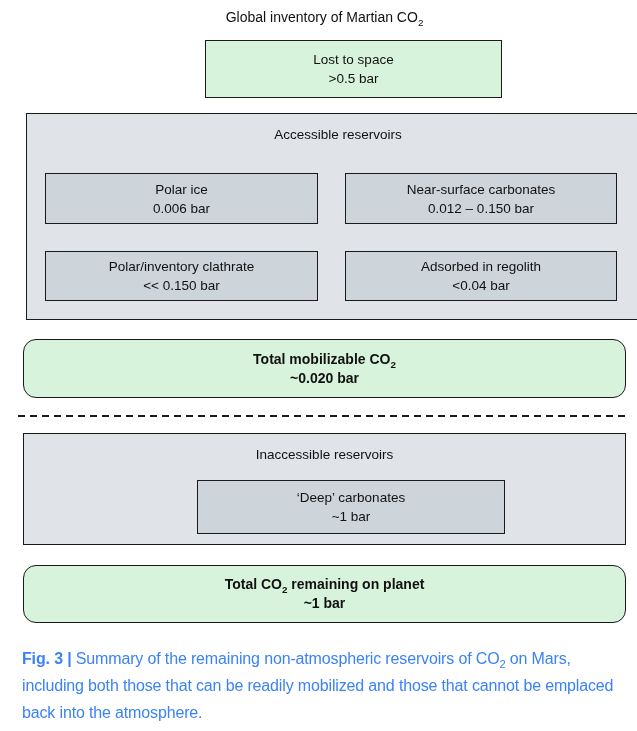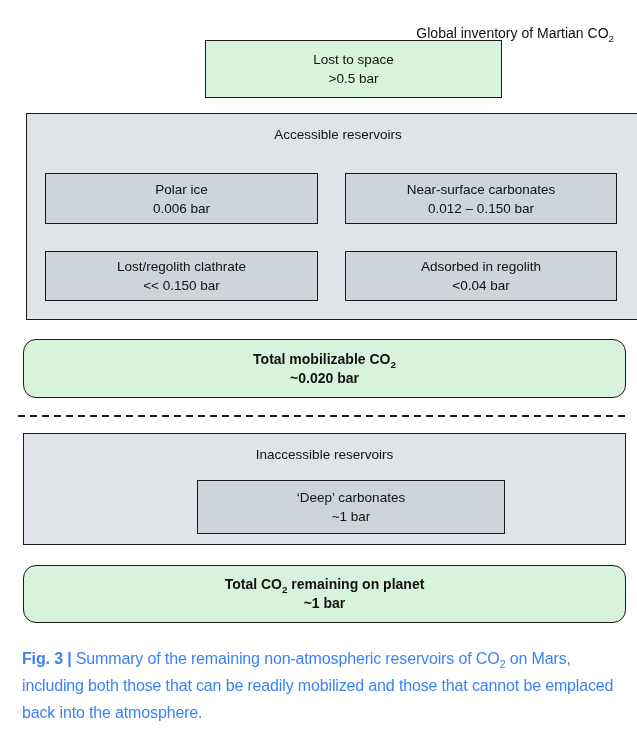--- a/index.html
+++ b/index.html
@@ -12,25 +12,24 @@
     position: relative;
     width: 637px;
     height: 731px;
     background: #ffffff;
     overflow: hidden;
   }
   sub { font-size: 0.7em; line-height: 0; }
 
   .fig-title {
     position: absolute;
-    left: 11px; top: 8px; width: 603px;
-    text-align: right;
+    left: 23px; top: 8px; width: 603px;
+    text-align: center;
     font-size: 14px;
     line-height: 18px;
-    margin-top: 16px;
   }
 
   .box {
     position: absolute;
     box-sizing: border-box;
     border: 1px solid var(--border, #1a1a1a);
     display: flex;
     flex-direction: column;
     align-items: center;
     justify-content: center;
@@ -103,21 +102,21 @@
       <div>Polar ice</div>
       <div>0.006 bar</div>
     </div>
 
     <div class="box item item-carbonates">
       <div>Near-surface carbonates</div>
       <div>0.012 – 0.150 bar</div>
     </div>
 
     <div class="box item item-clathrate">
-      <div>Lost/regolith clathrate</div>
+      <div>Polar/inventory clathrate</div>
       <div>&lt;&lt; 0.150 bar</div>
     </div>
 
     <div class="box item item-adsorbed">
       <div>Adsorbed in regolith</div>
       <div>&lt;0.04 bar</div>
     </div>
   </div>
 
   <div class="box green total box-mobilizable">

